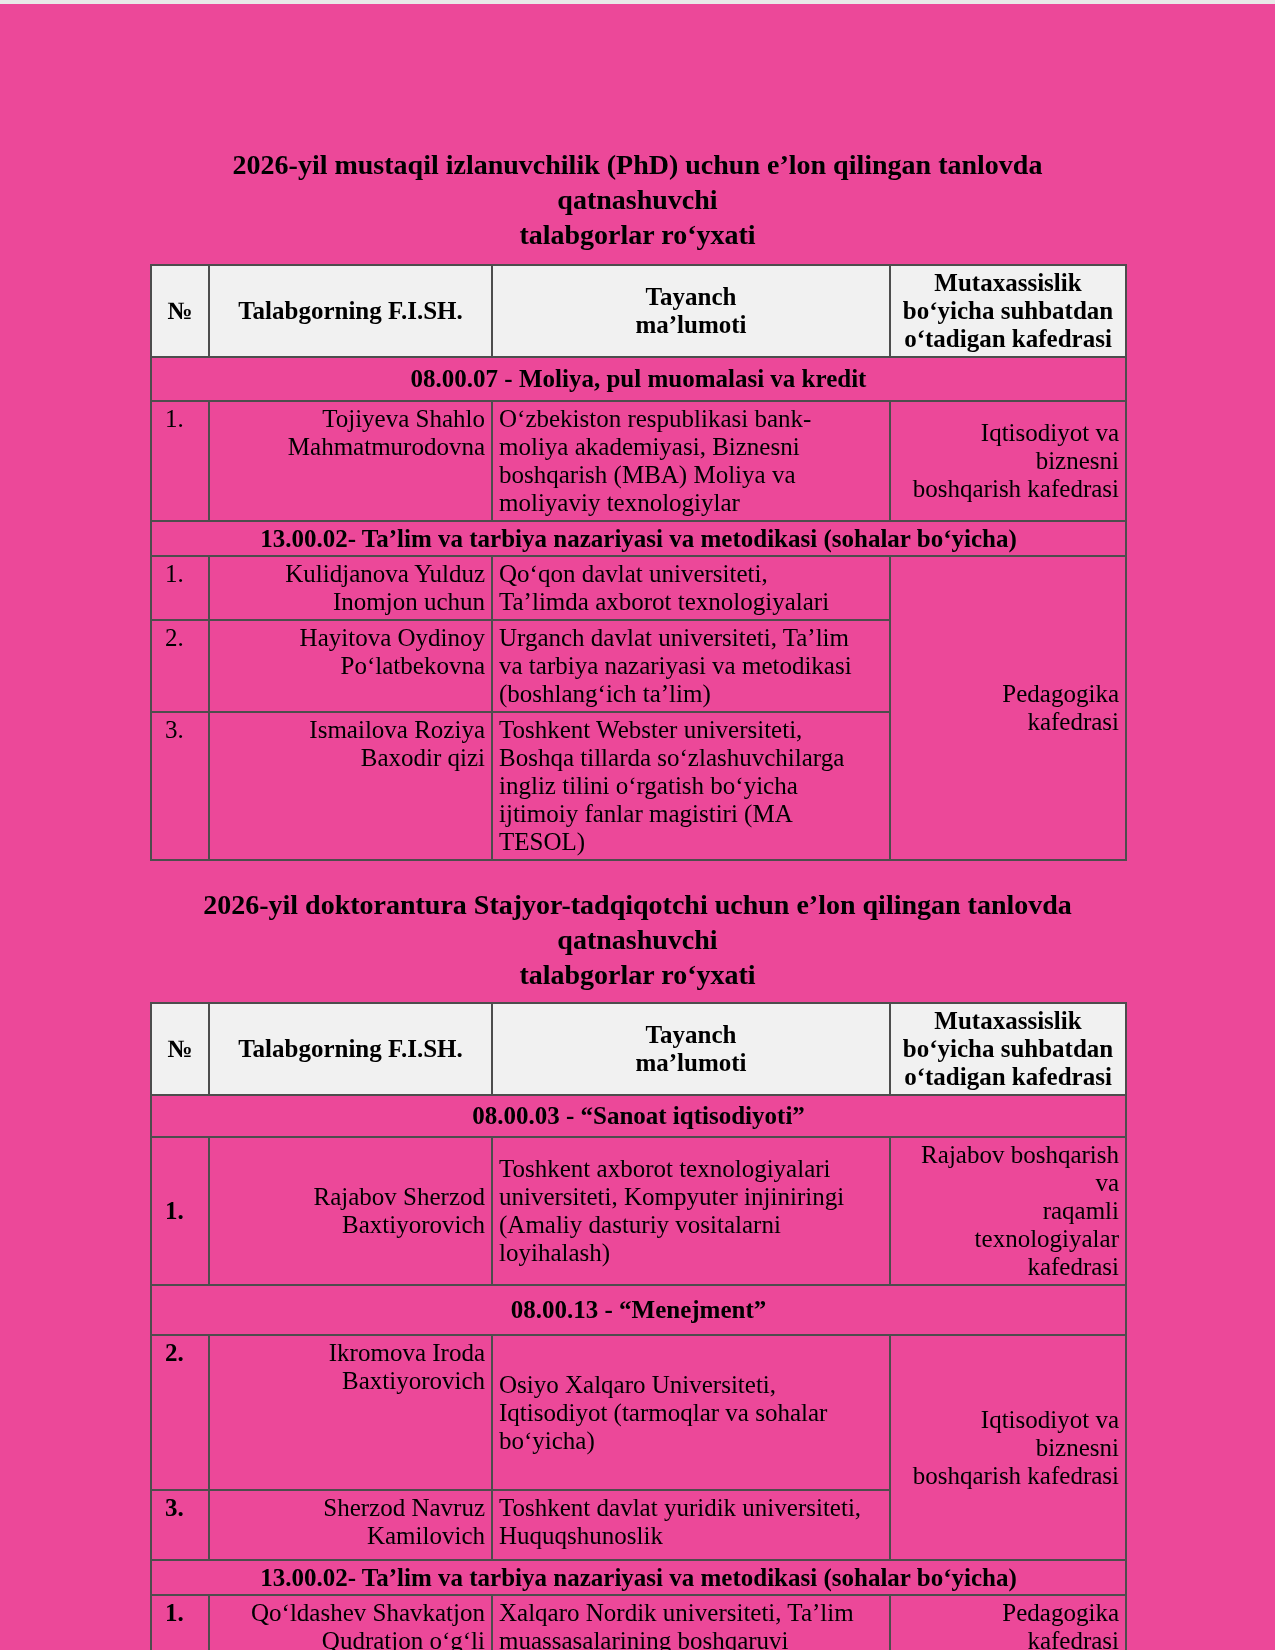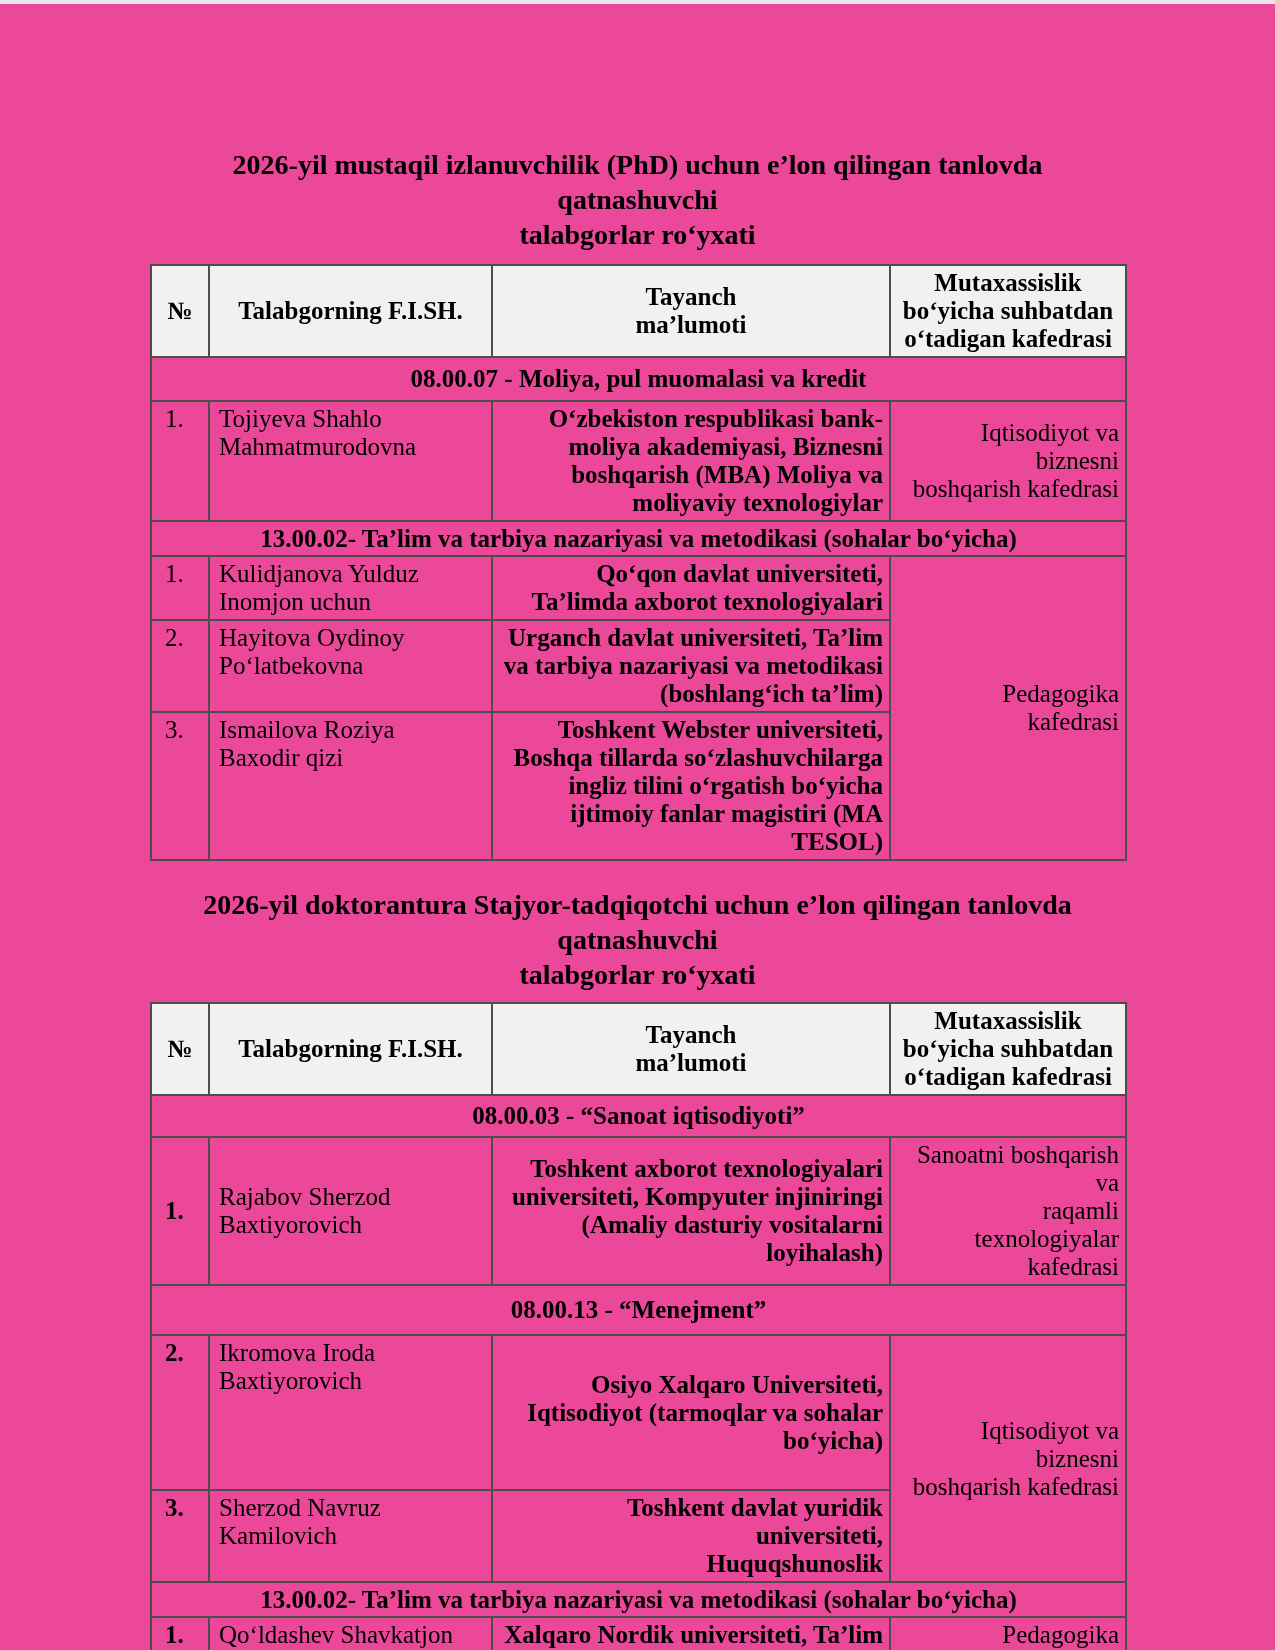--- a/index.html
+++ b/index.html
@@ -51,22 +51,22 @@
     text-align: center;
     vertical-align: middle;
   }
   tr.section td {
     font-weight: bold;
     text-align: center;
     vertical-align: middle;
     padding: 2px 4px;
   }
   td.num  { text-align: left; padding-left: 13px; vertical-align: top; }
-  td.name { text-align: left; padding-left: 9px;  vertical-align: top; }
-  td.info { text-align: right; vertical-align: top; font-weight: bold; }
+  td.name { text-align: right; padding-left: 9px;  vertical-align: top; }
+  td.info { text-align: left; vertical-align: top; }
   td.dept { text-align: right; vertical-align: middle; }
   .vm { vertical-align: middle !important; }
   .vt { vertical-align: top !important; }
   .b  { font-weight: bold; }
 </style>
 </head>
 <body>
 
 <div class="page">
 
@@ -161,21 +161,21 @@
         <td colspan="4">08.00.03 - “Sanoat iqtisodiyoti”</td>
       </tr>
       <tr style="height:120px">
         <td class="num b vm">1.</td>
         <td class="name vm">Rajabov Sherzod
 Baxtiyorovich</td>
         <td class="info vm">Toshkent axborot texnologiyalari
 universiteti, Kompyuter injiniringi
 (Amaliy dasturiy vositalarni
 loyihalash)</td>
-        <td class="dept">Sanoatni boshqarish va
+        <td class="dept">Rajabov boshqarish va
 raqamli texnologiyalar
 kafedrasi</td>
       </tr>
       <tr class="section" style="height:50px">
         <td colspan="4">08.00.13 - “Menejment”</td>
       </tr>
       <tr style="height:155px">
         <td class="num b">2.</td>
         <td class="name">Ikromova Iroda
 Baxtiyorovich</td>

